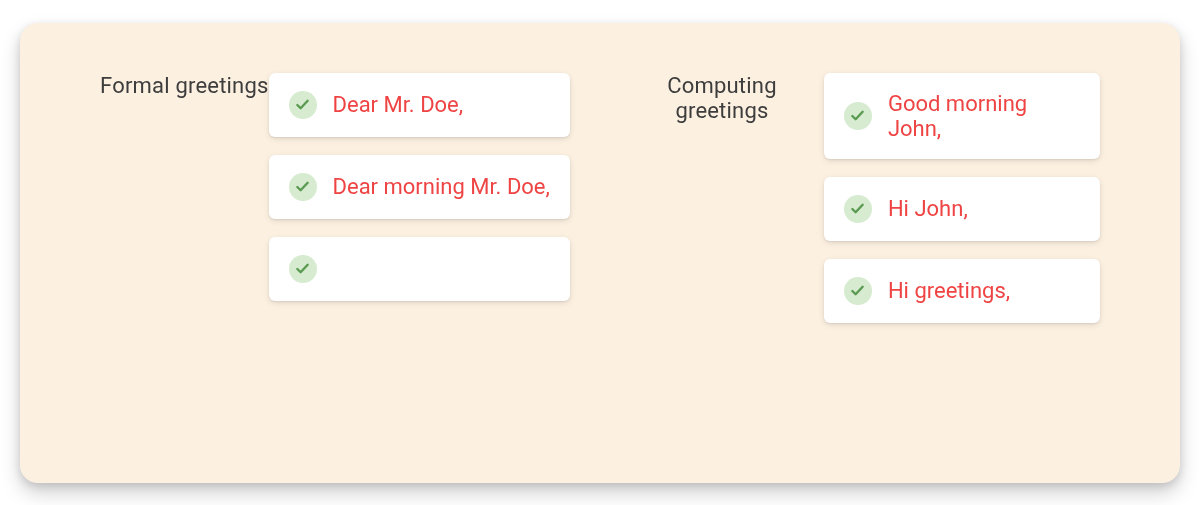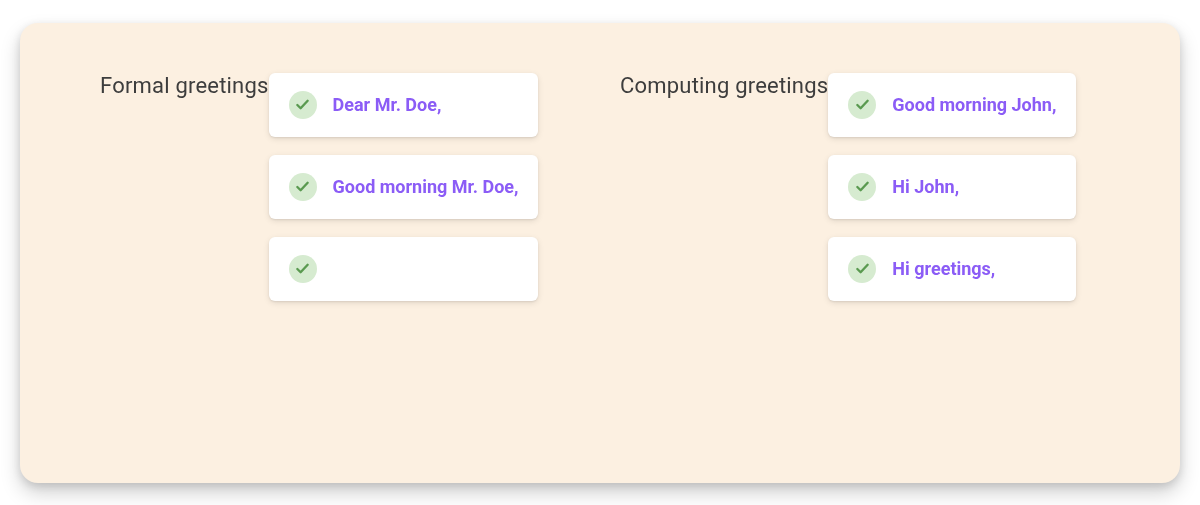--- a/index.html
+++ b/index.html
@@ -67,23 +67,23 @@
     .check-icon svg {
       width: 15px;
       height: 15px;
       stroke: #5a9a50;
       stroke-width: 2.5;
       fill: none;
       stroke-linecap: round;
       stroke-linejoin: round;
     }
     .item-text {
-      font-size: 18px;
-      font-weight: 700;
-      color: #8b5cf6;
+      font-size: 22px;
+      font-weight: 400;
+      color: #ef4444;
     }
   </style>
 </head>
 <body>
 
 <div class="card">
 
   <div class="column">
     <div class="column-title">Formal greetings</div>
     <div class="item-list">
@@ -96,21 +96,21 @@
         </span>
         <span class="item-text">Dear Mr. Doe,</span>
       </div>
 
       <div class="item">
         <span class="check-icon">
           <svg viewBox="0 0 16 16">
               <polyline points="2.5,8.5 6,12 13.5,4"></polyline>
             </svg>
         </span>
-        <span class="item-text">Good morning Mr. Doe,</span>
+        <span class="item-text">Dear morning Mr. Doe,</span>
       </div>
 
       <div class="item">
         <span class="check-icon">
           <svg viewBox="0 0 16 16">
               <polyline points="2.5,8.5 6,12 13.5,4"></polyline>
             </svg>
         </span>
       </div>
 

